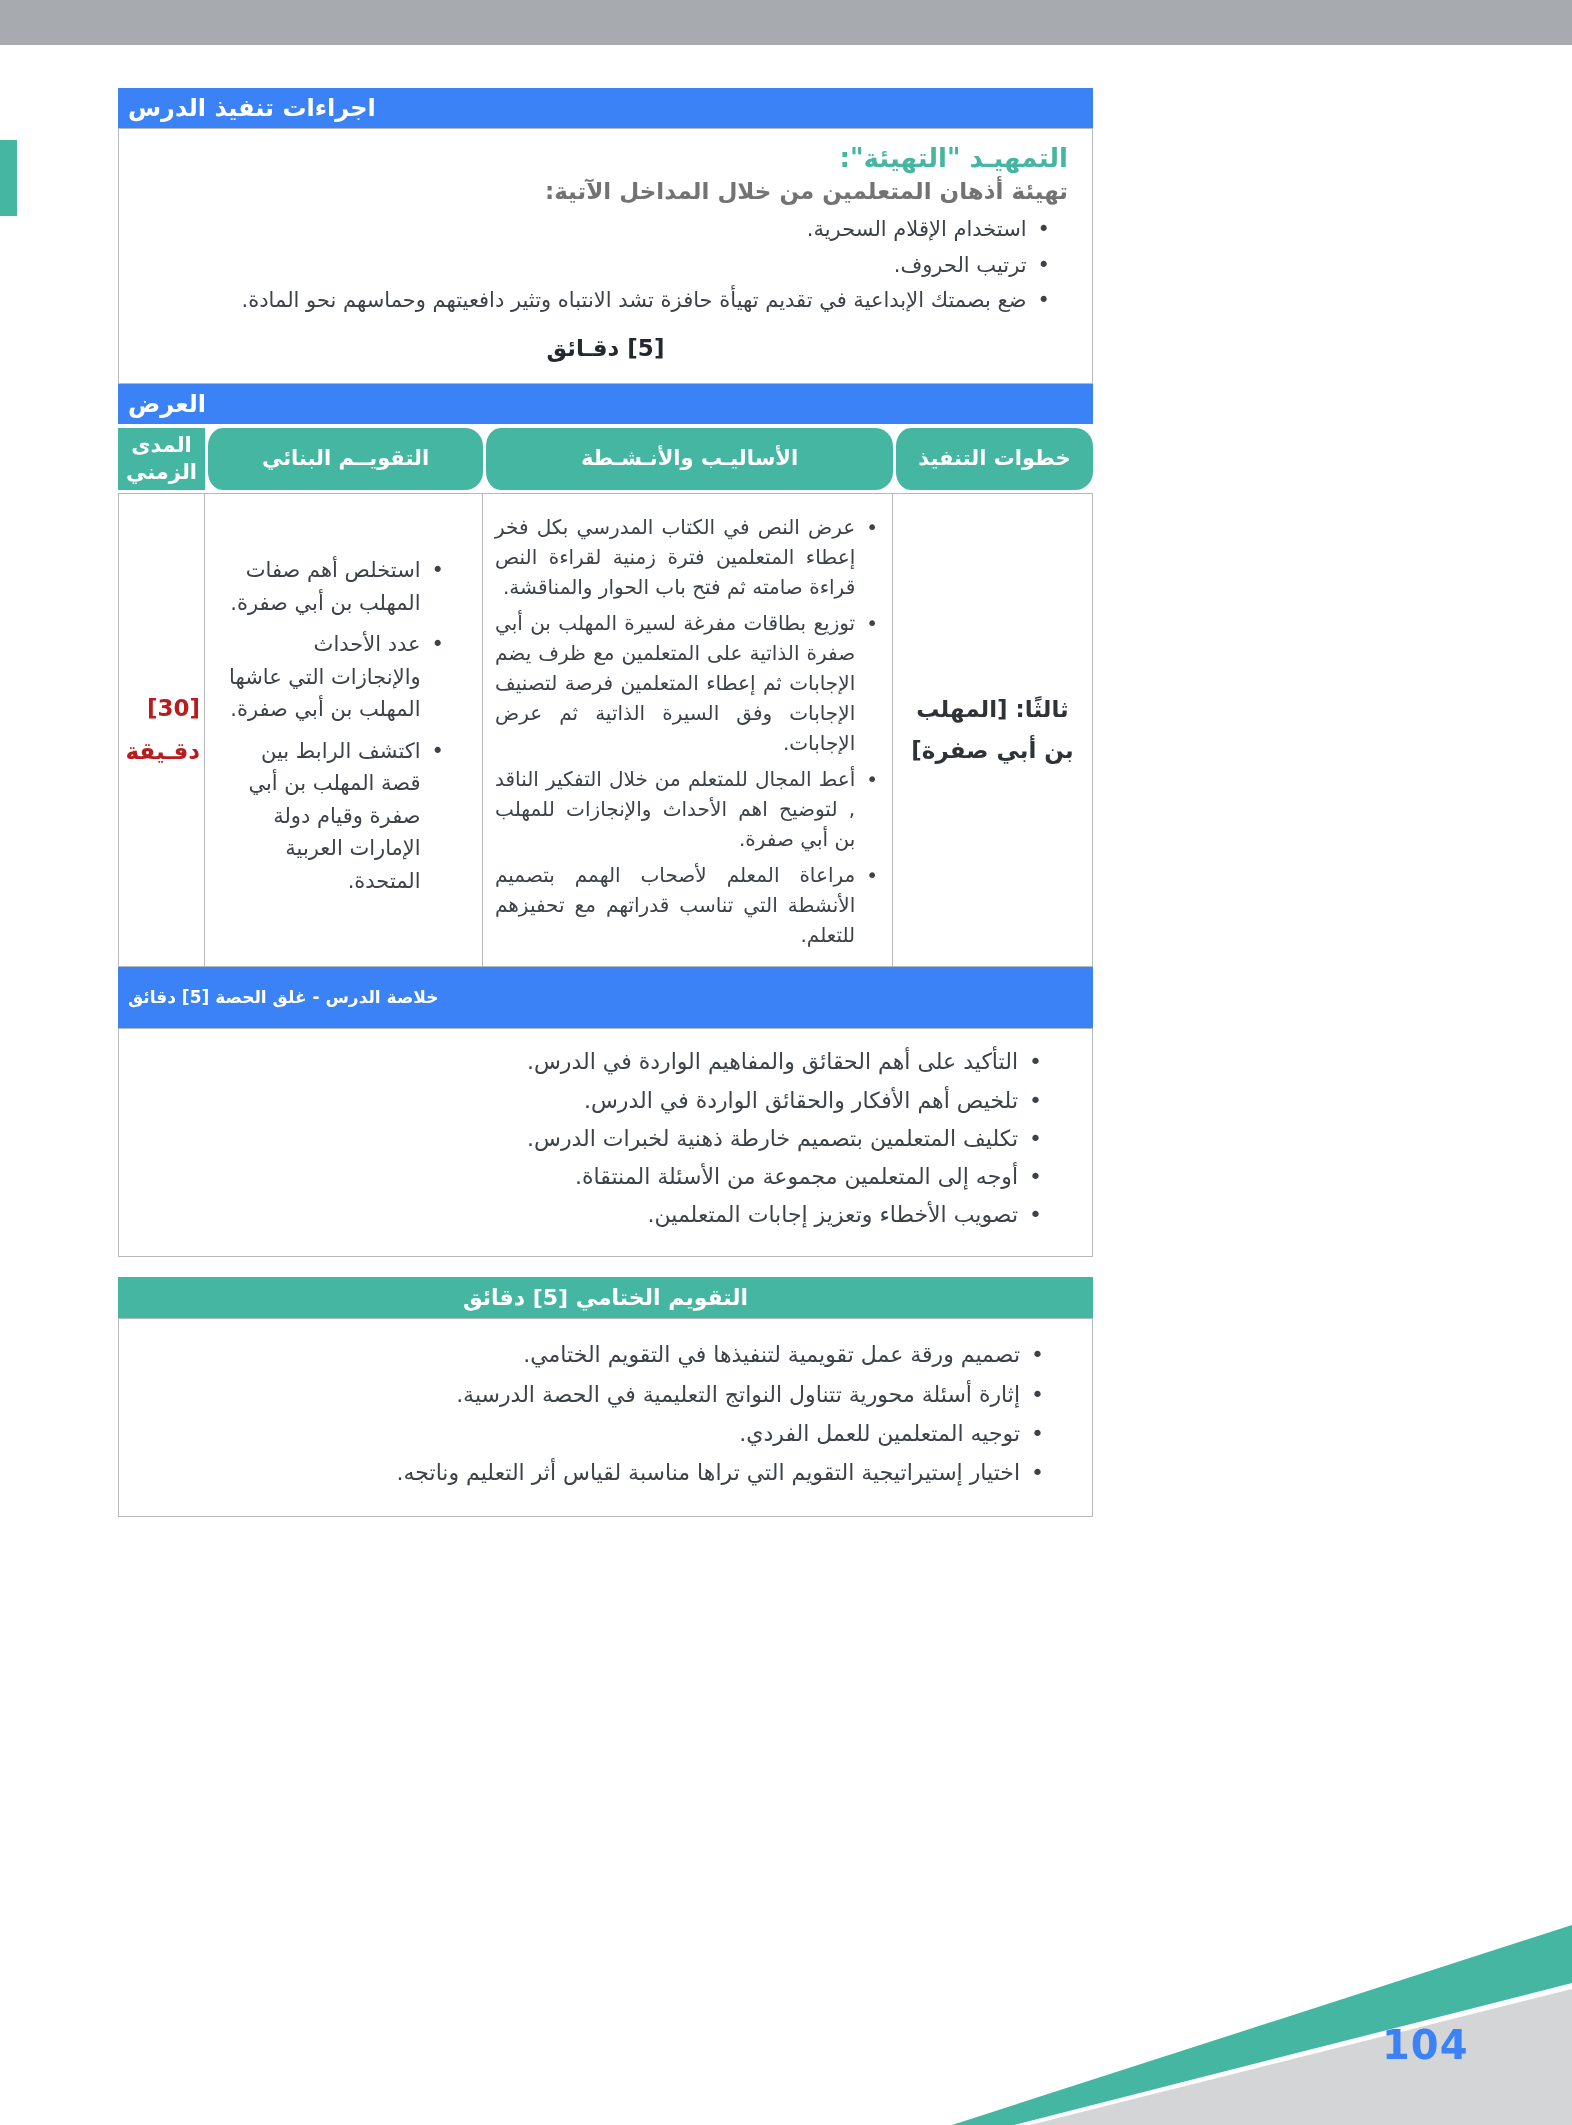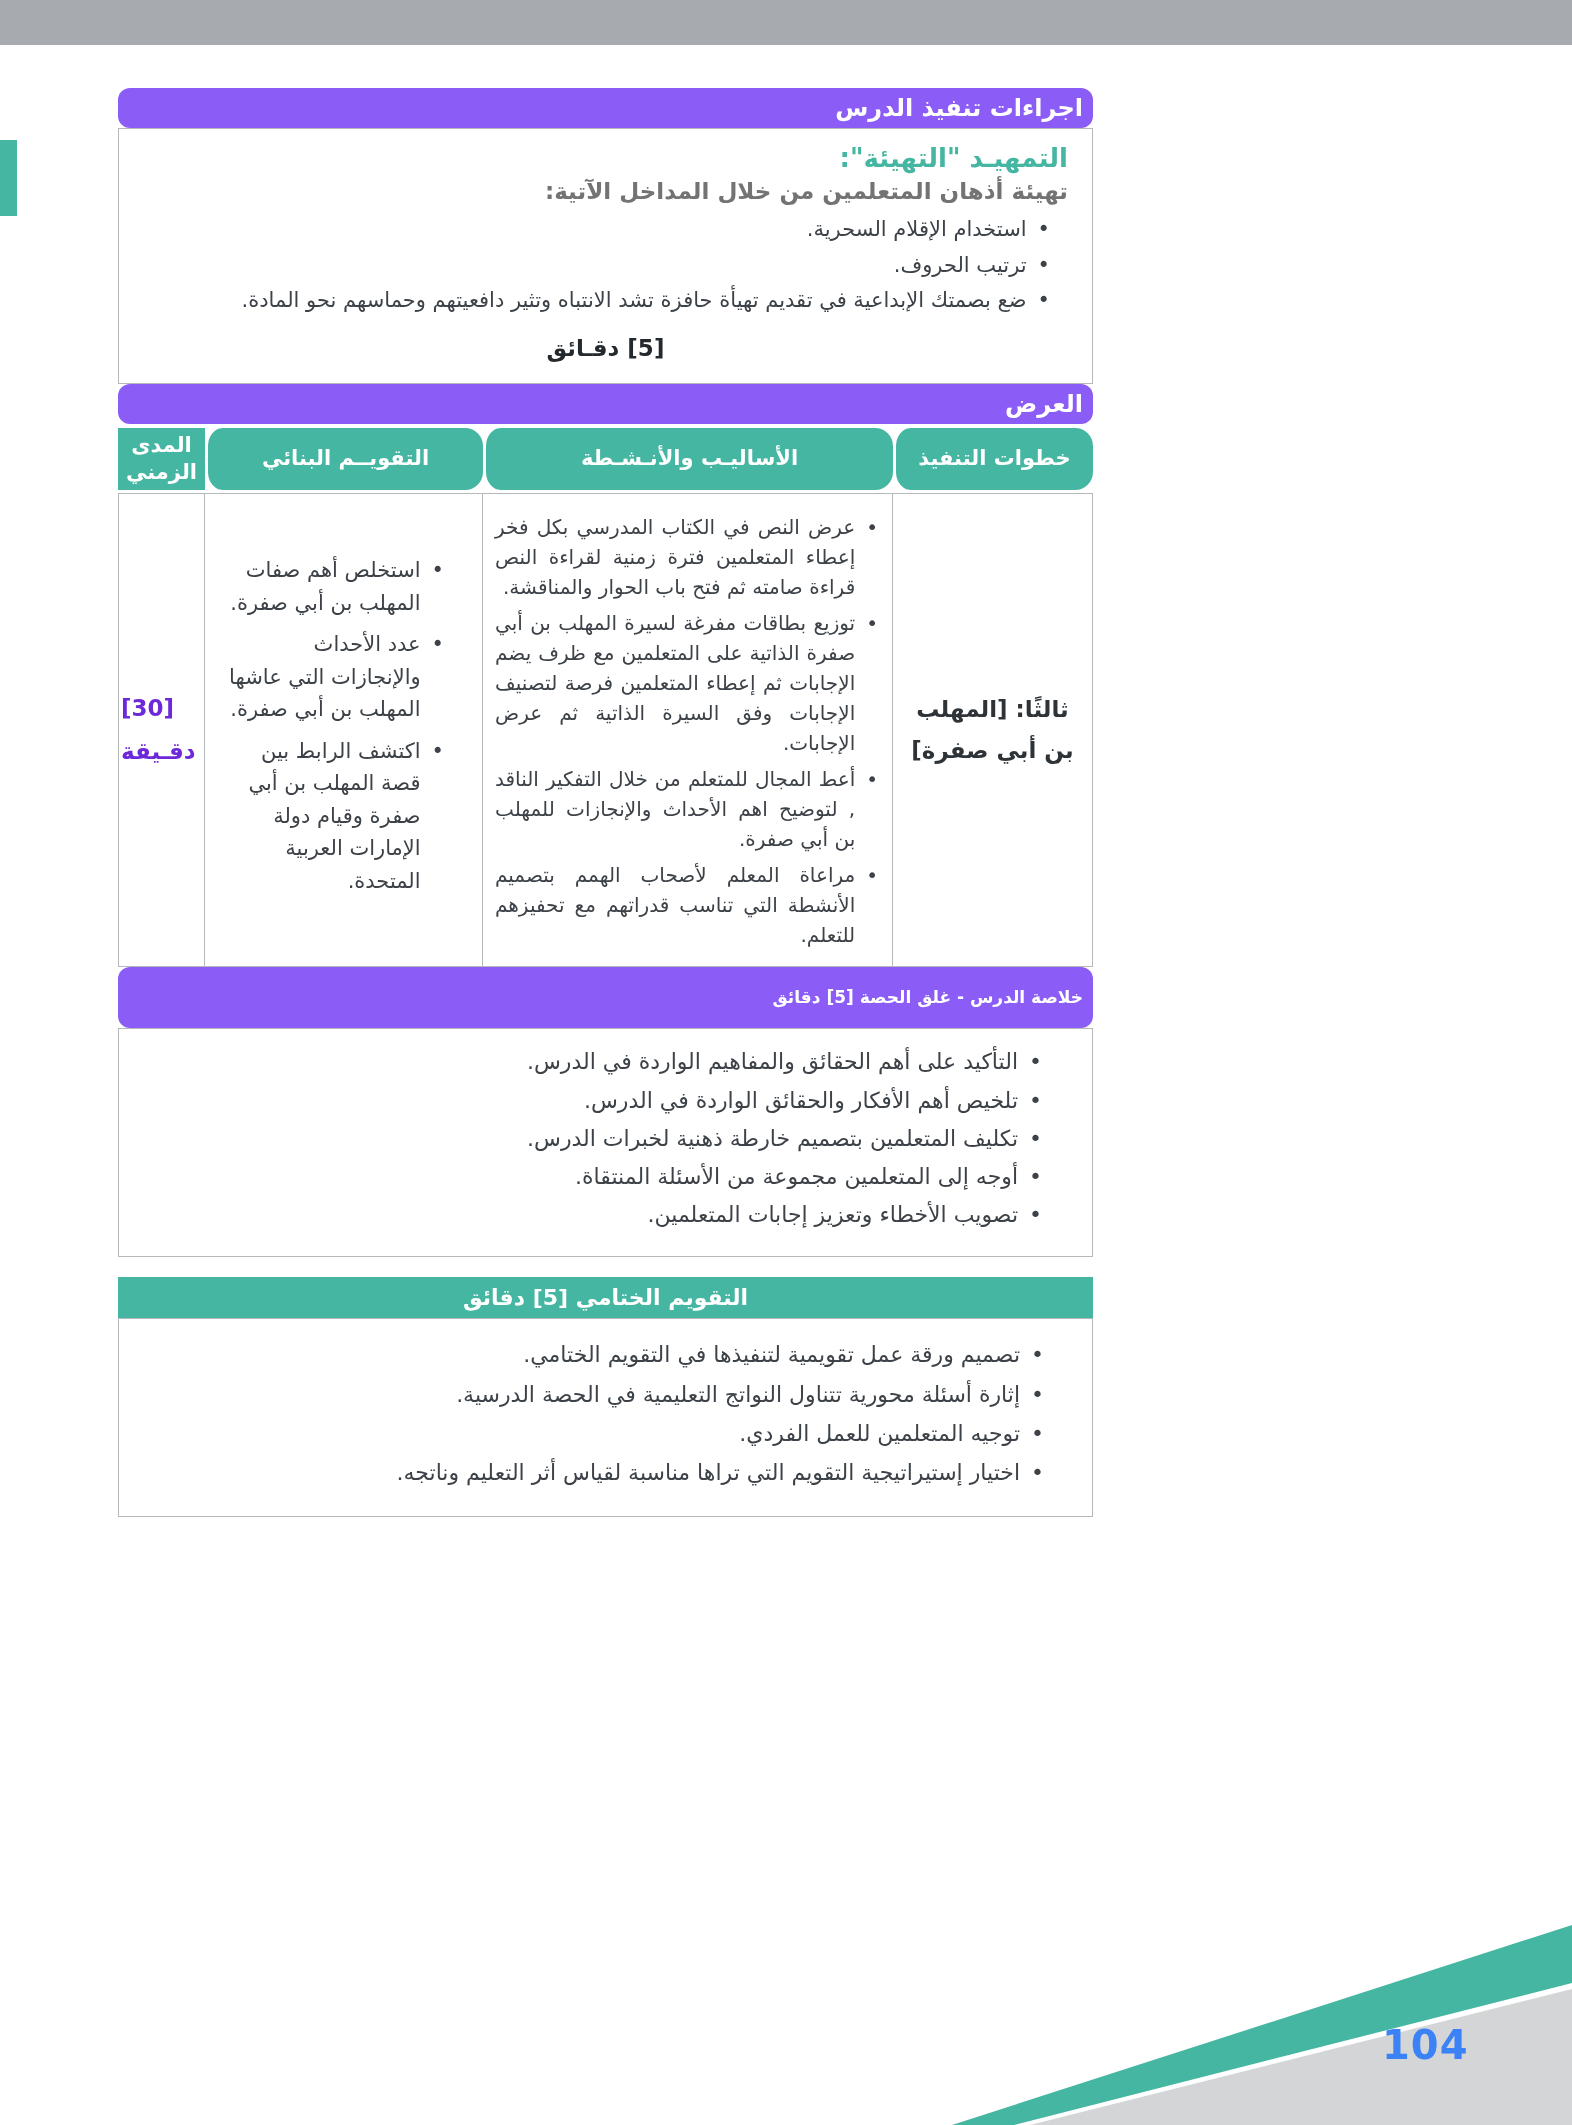--- a/index.html
+++ b/index.html
@@ -19,22 +19,22 @@
     position:absolute; left:0; top:140px; width:17px; height:76px;
     background:#45b6a1;
   }
 
   .content {
     position:absolute; left:118px; top:88px; width:975px;
     direction:rtl; color:#3c4248;
   }
 
   .bar-dark {
-    background:#8b5cf6; color:#ffffff; font-weight:bold;
-    text-align:right; font-size:24px; padding:5px 10px; line-height:1.25;border-radius:12px;
+    background:#3b82f6; color:#ffffff; font-weight:bold;
+    text-align:left; font-size:24px; padding:5px 10px; line-height:1.25;
   }
   .bar-small { font-size:17px; padding:20px 10px; }
   .bar-teal {
     background:#45b6a1; color:#ffffff; font-weight:bold;
     text-align:center; font-size:22px; padding:7px 10px; line-height:1.25;
     margin-top:20px;
   }
   .box { border:1px solid #b6b9bc; background:#ffffff; }
 
   
@@ -73,21 +73,21 @@
   .methods-cell { padding:18px 14px 10px 12px; }
   .methods-list { font-size:20px; line-height:1.5; }
   .methods-list li { margin-bottom:6px; }
   .methods-list .btext { text-align:justify; }
 
   .assessment-cell { display:flex; align-items:center; padding:10px 38px 10px 20px; }
   .assessment-list { font-size:21px; line-height:1.55; }
   .assessment-list li { margin-bottom:9px; }
 
   .time-cell { display:flex; align-items:center; justify-content:center; padding:8px 4px; }
-  .time-text { font-weight:bold; font-size:23px; text-align:left; line-height:1.9; color:#6d28d9; }
+  .time-text { font-weight:bold; font-size:23px; text-align:right; line-height:1.9; color:#b91c1c; }
 
   
   .closing-box { padding:16px 50px 20px 36px; }
   .closing-list { font-size:22px; line-height:1.55; }
   .closing-list li { margin-bottom:4px; }
 
   
   .final-box { padding:18px 48px 22px 36px; }
   .final-list { font-size:22px; line-height:1.6; }
   .final-list li { margin-bottom:4px; }

